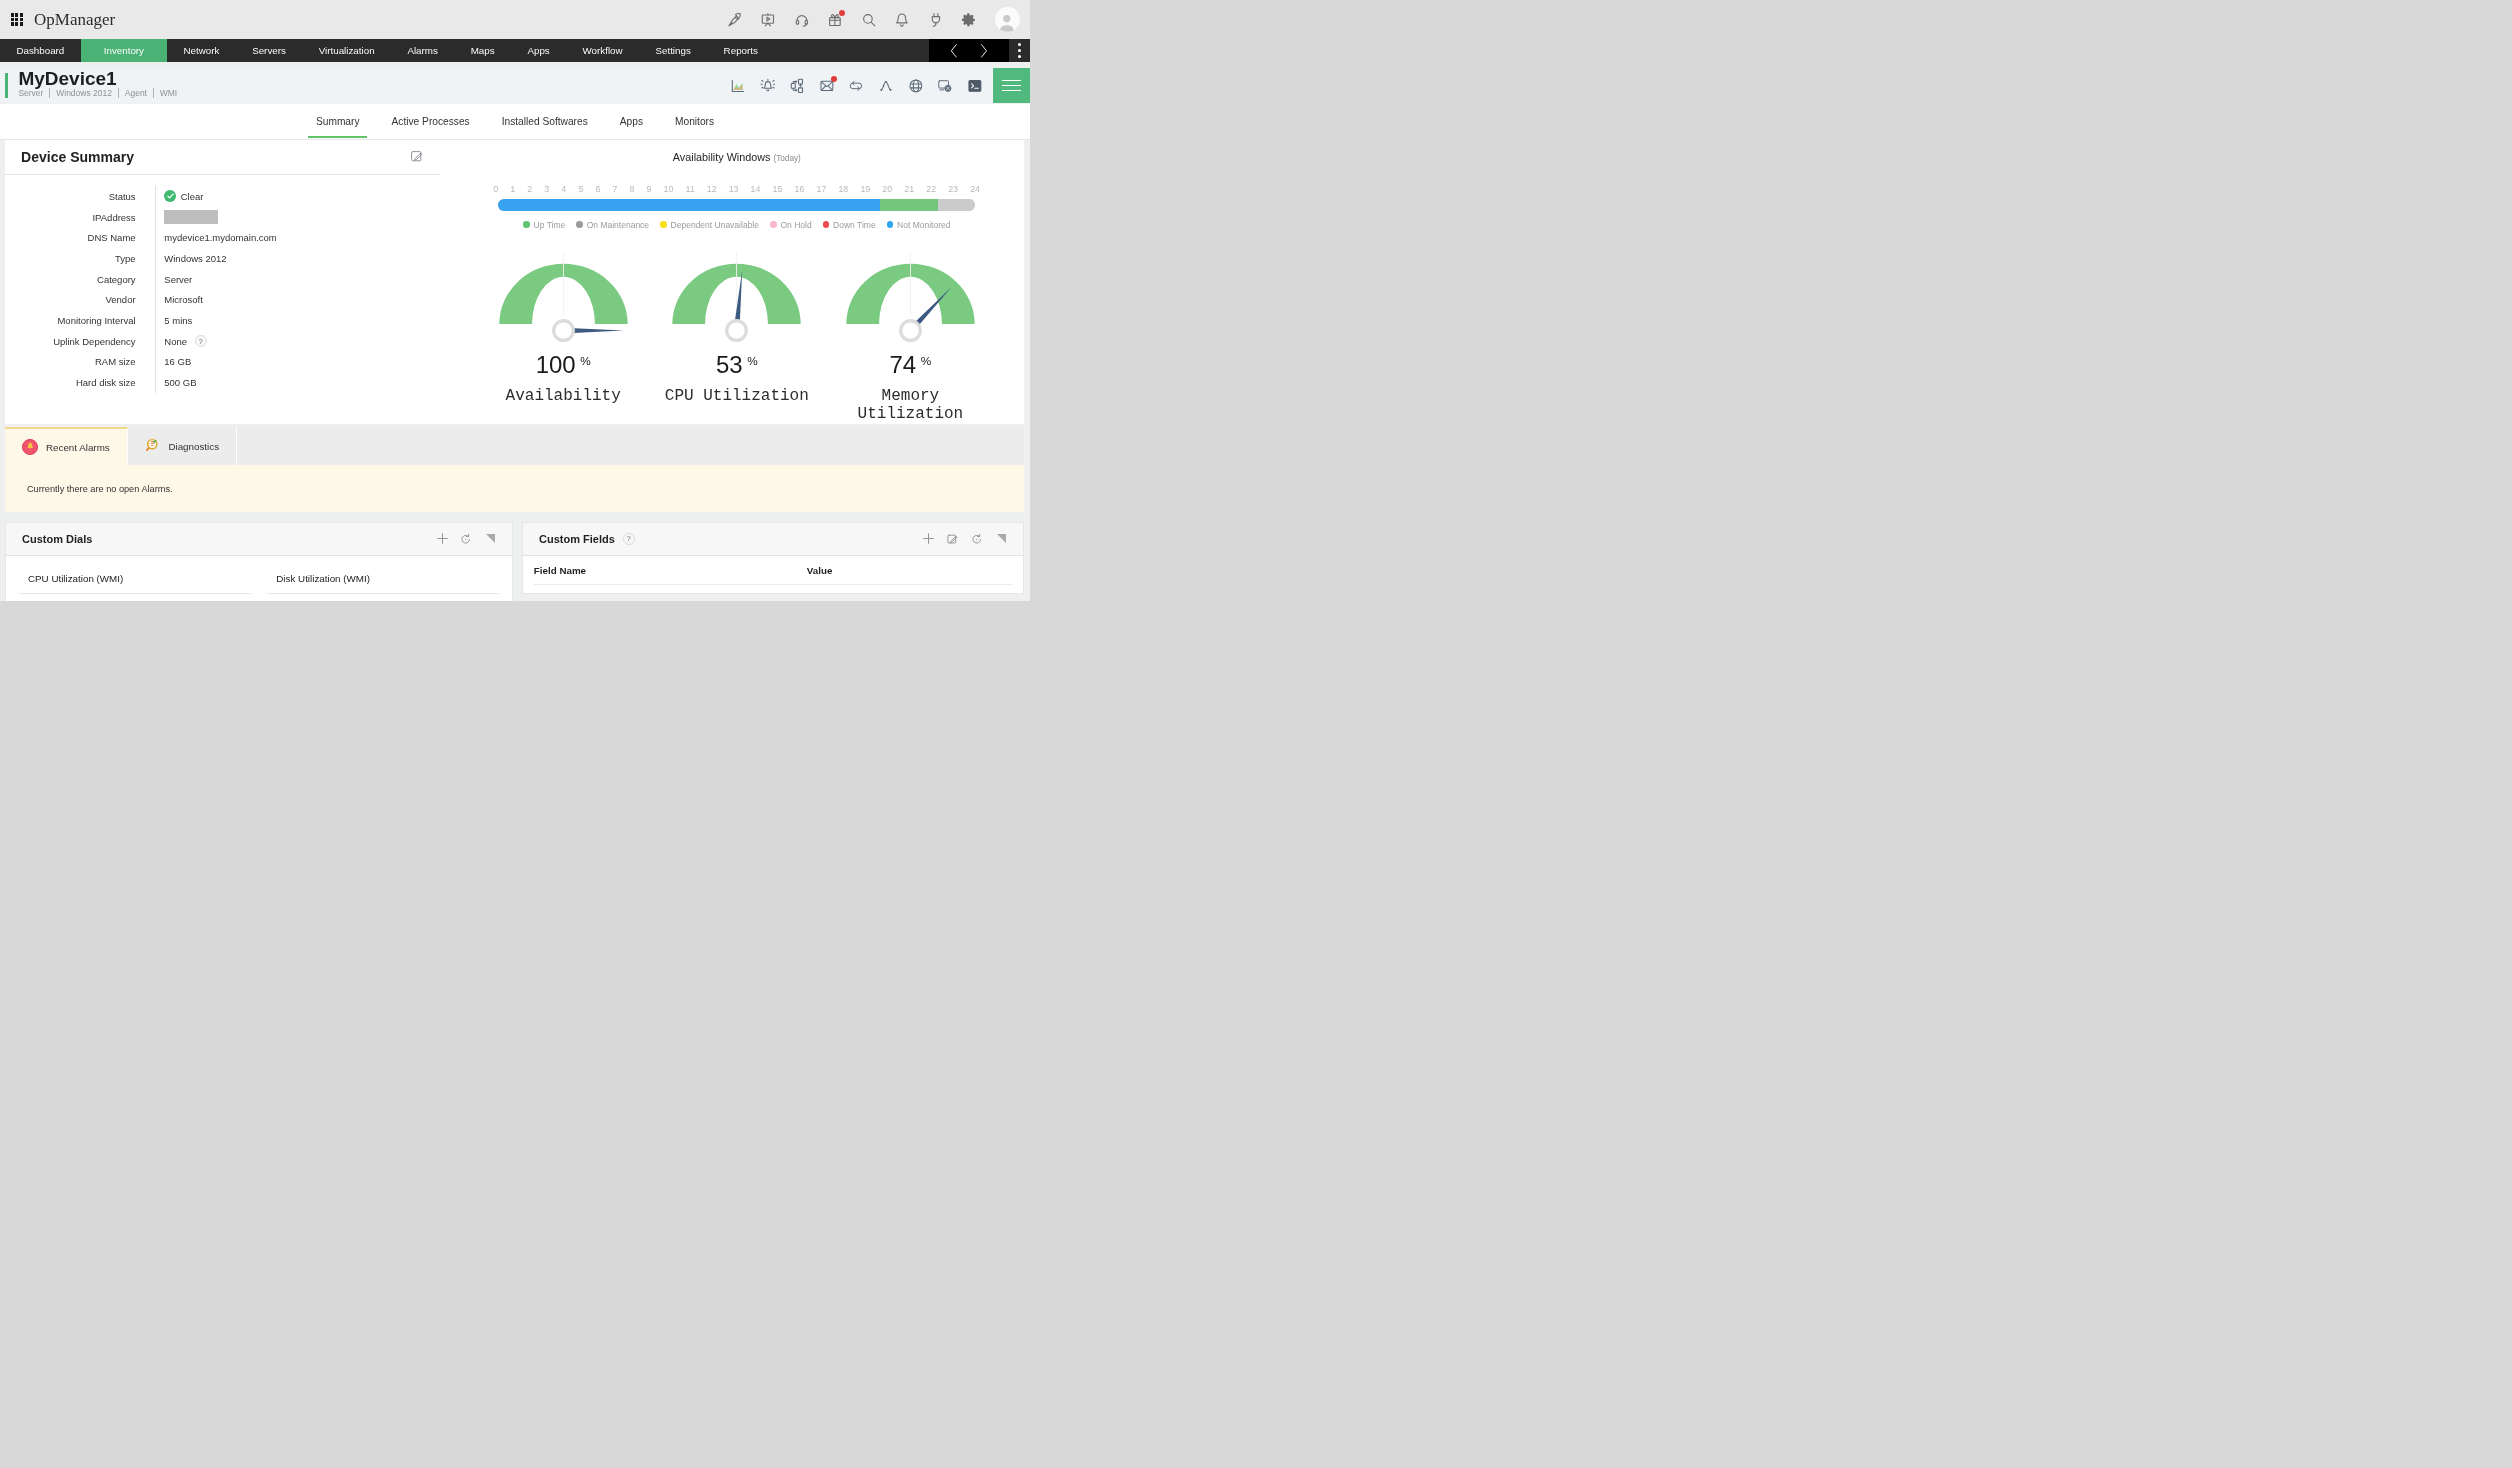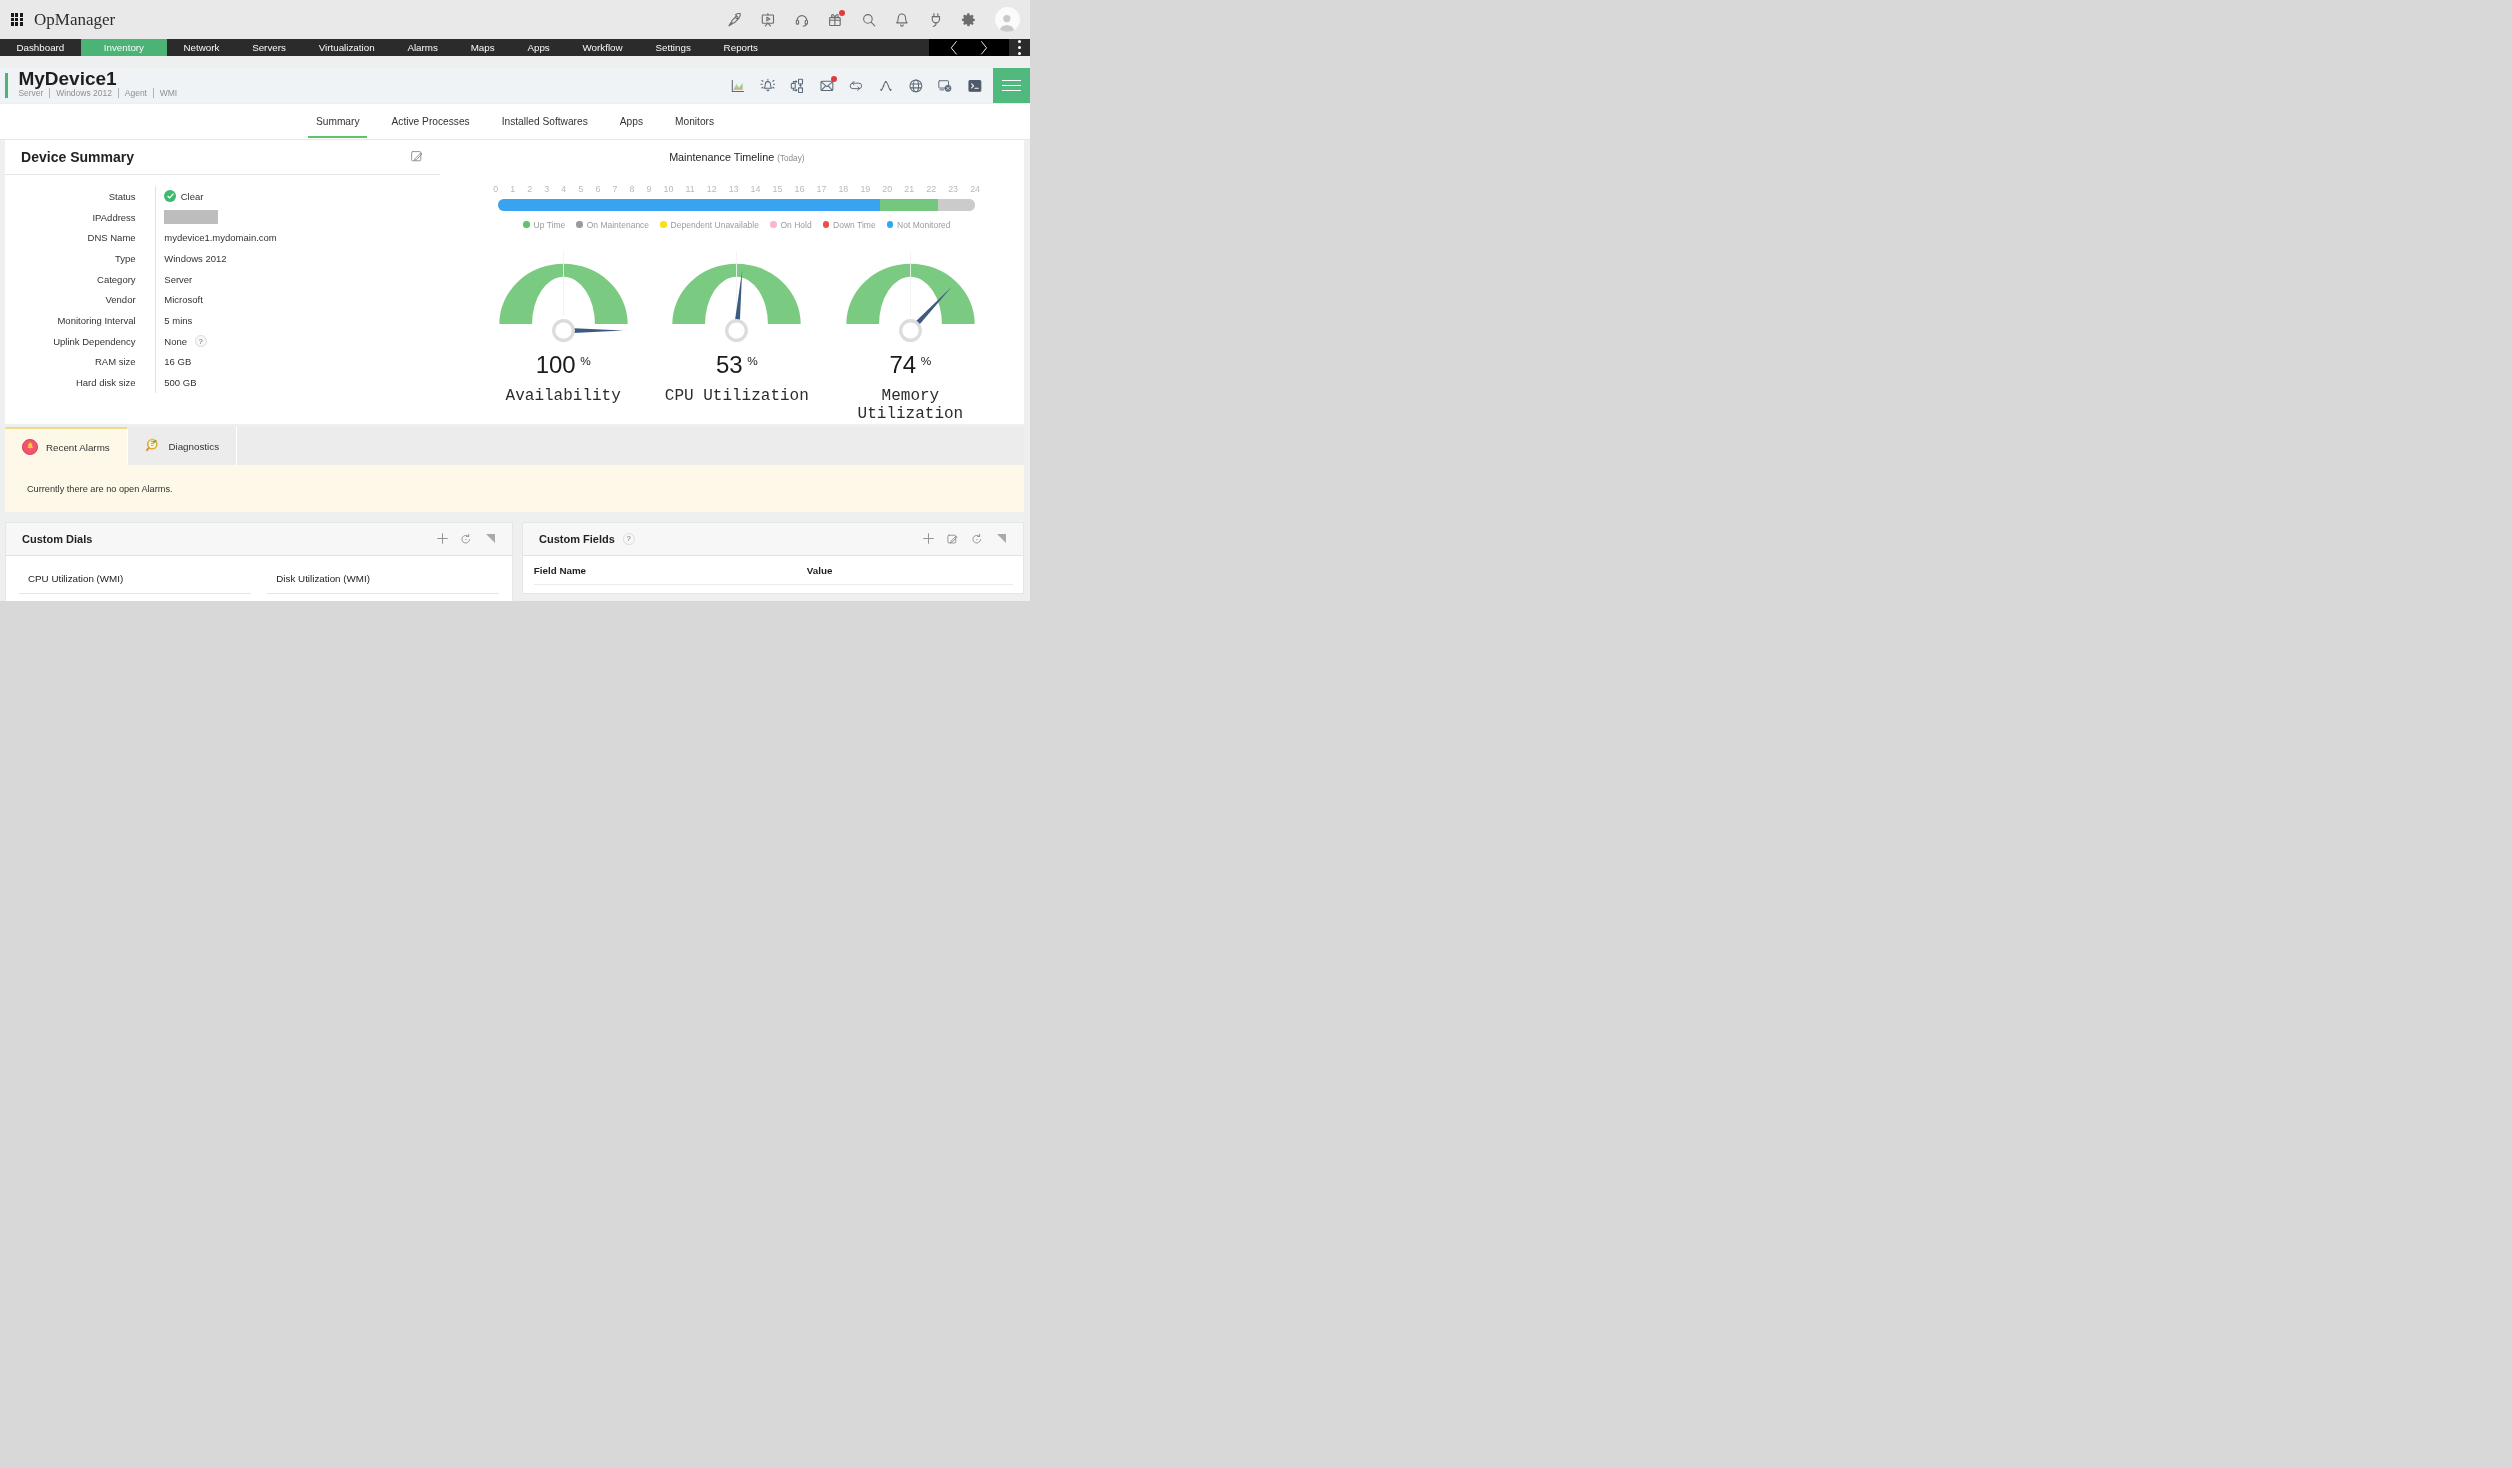--- a/index.html
+++ b/index.html
@@ -12,21 +12,21 @@
   .grid-icon { display:inline-grid; grid-template-columns:repeat(3,3.3px); grid-gap:1.3px; }
   .grid-icon i { width:3.3px; height:3.3px; background:#181818; }
   .logo { font-family:Liberation Serif, serif; font-size:17px; color:#2d2d2d; margin-left:11px; }
   .topbar-icons { margin-left:auto; display:flex; align-items:center; gap:17.7px; }
   .tico { position:relative; width:15.8px; height:15.8px; display:flex; align-items:center; justify-content:center; cursor:pointer; }
   .tico svg { stroke:#6d6d6d; fill:none; stroke-width:1.7; stroke-linecap:round; stroke-linejoin:round; }
   .badge-dot { position:absolute; top:-1.3px; right:-2px; width:5.9px; height:5.9px; border-radius:50%; background:#e23b3b; }
   .avatar { width:25px; height:25px; border-radius:50%; background:#fbfbfb; display:flex; align-items:flex-end; justify-content:center; overflow:hidden; }
 
   
-  .navbar { position:absolute; top:39px; left:0; width:100%; height:17px; background:#2b2b2b;
+  .navbar { position:absolute; top:39px; left:0; width:100%; height:23px; background:#2b2b2b;
             display:flex; align-items:stretch; color:#fafafa; font-size:9.8px; }
   .nav-item { display:flex; align-items:center; padding:0 16.4px; cursor:pointer; white-space:nowrap; }
   .nav-item.active { background:#4cb376; padding:0 23px; }
   .nav-spacer { flex:1; }
   .nav-scroll { width:80px; background:#000; display:flex; align-items:center; justify-content:space-evenly; }
   .nav-scroll svg { stroke:#fff; fill:none; stroke-width:1.4; }
   .nav-more { width:21px; display:flex; flex-direction:column; align-items:center; justify-content:center; gap:2.6px; cursor:pointer; }
   .nav-more i { width:3.3px; height:3.3px; border-radius:50%; background:#fff; }
 
   
@@ -389,21 +389,21 @@
         </div>
         <div class="row">
           <div class="lbl">Hard disk size</div>
           <div class="vals">500 GB</div>
         </div>
       </div>
     </div>
 
     <div class="right-panel">
       <div class="tl-title">
-        <span>Maintenance Timeline</span>
+        <span>Availability Windows</span>
         <span class="tl-sub">(Today)</span>
       </div>
       <div class="ticks">
         <span>0</span>
           <span>1</span>
           <span>2</span>
           <span>3</span>
           <span>4</span>
           <span>5</span>
           <span>6</span>

